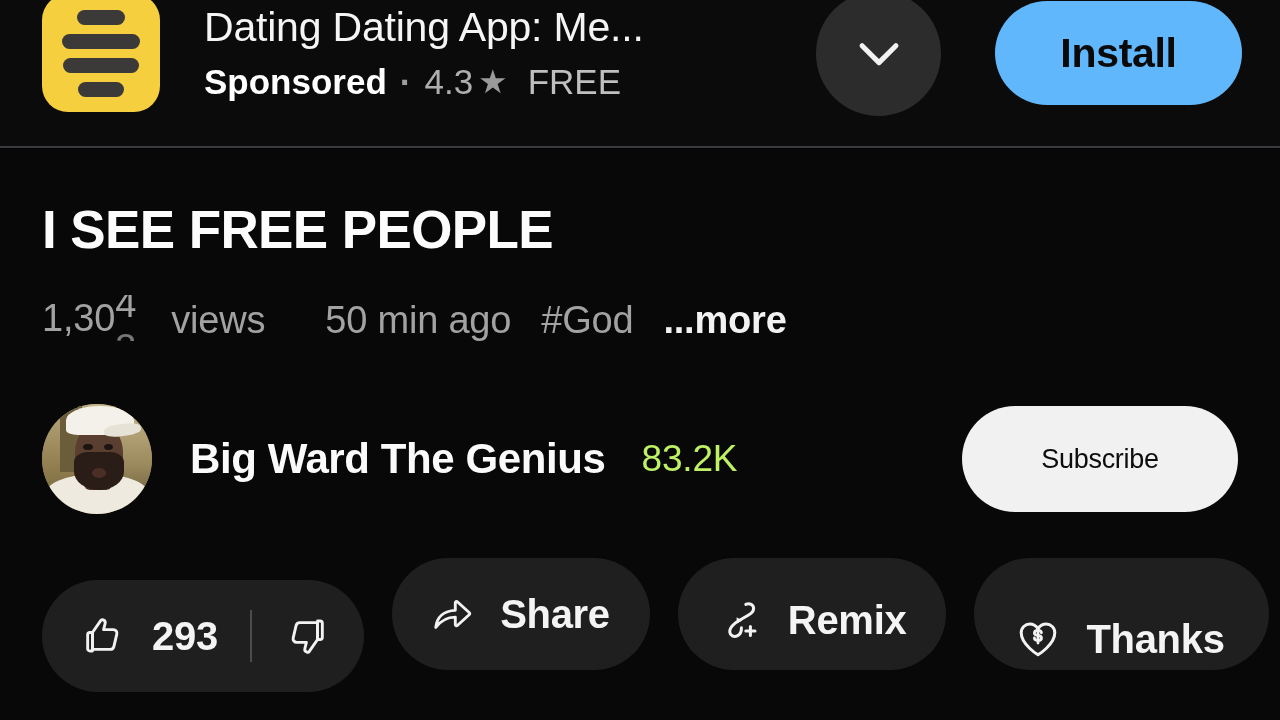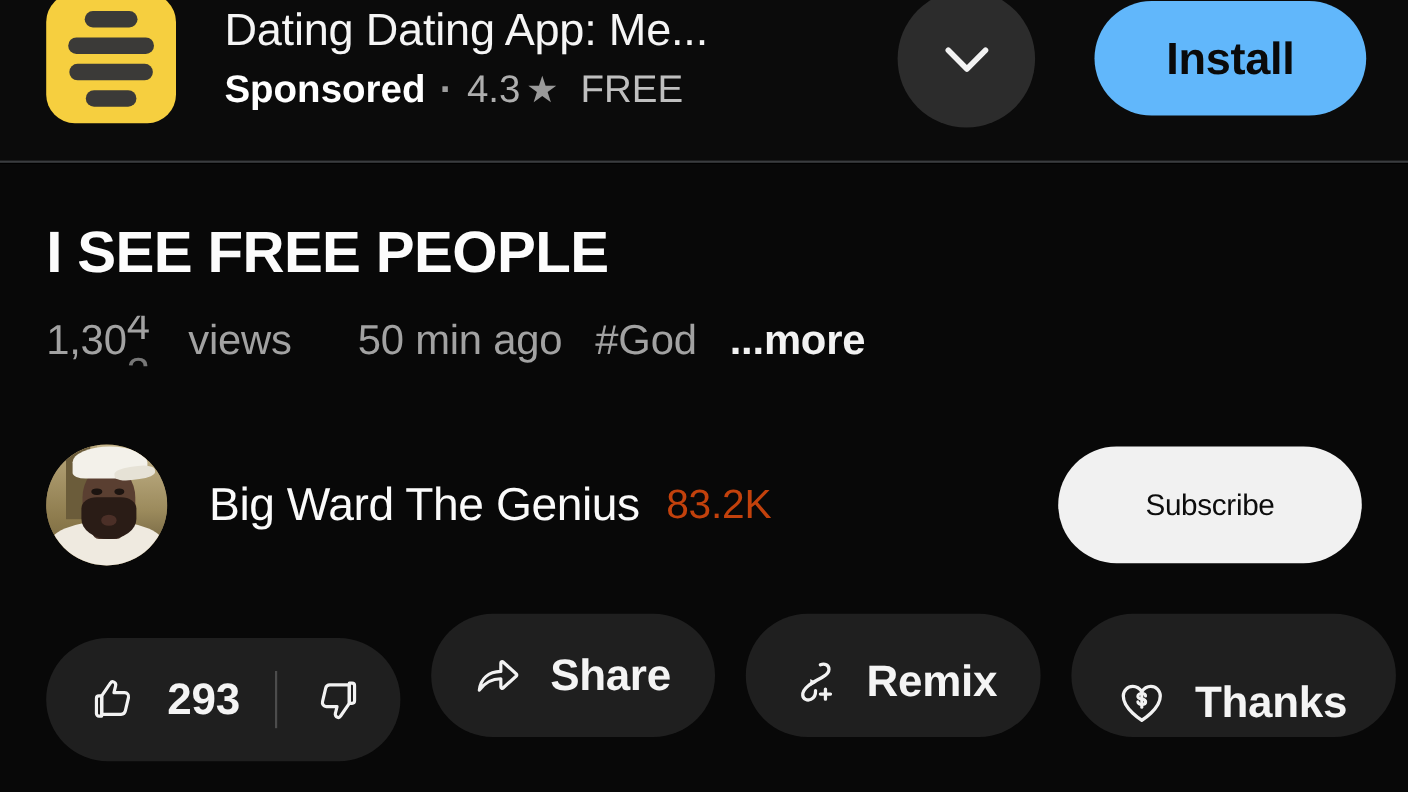--- a/index.html
+++ b/index.html
@@ -89,23 +89,23 @@
   .bang .stem{
     width:17px; height:38px; background:#E8251F;
     border-radius:4px 4px 3px 3px;
   }
   .bang .dot{
     width:17px; height:16px; background:#E8251F;
     border-radius:50%; margin-top:7px;
   }
 
   #video-meta{
-    position:absolute; left:42px; top:140px;
+    position:absolute; left:42px; top:148px;
     font-size:38px; color:#A2A2A2; letter-spacing:-.2px;
-    display:flex; align-items:flex-start; white-space:nowrap;
+    display:flex; align-items:center; white-space:nowrap;
   }
   #views-count{ position:relative; display:inline-block; }
   
   #views-roll{
     position:relative; display:inline-block;
     width:26px; height:46px; overflow:hidden;
     vertical-align:top; transform:translateY(-2px);
   }
   #views-roll span{
     position:absolute; left:0; width:26px; text-align:left;
@@ -147,26 +147,26 @@
   #av-eye-l{ position:absolute; left:37%; top:36%; width:9%; height:6%;
              background:#1C1410; border-radius:50%; }
   #av-eye-r{ position:absolute; left:56%; top:36%; width:9%; height:6%;
              background:#1C1410; border-radius:50%; }
   #av-cap{ position:absolute; left:22%; top:2%; width:62%; height:26%;
            background:#F3F1EA; border-radius:52% 52% 18% 18%; }
   #av-brim{ position:absolute; left:56%; top:18%; width:34%; height:11%;
             background:#E6E2D6; border-radius:40%; transform:rotate(-7deg); }
 
   #channel-name{
-    margin-left:38px; font-size:42px; font-weight:400;
+    margin-left:38px; font-size:42px; font-weight:700;
     color:#FAFAFA; letter-spacing:-.4px; white-space:nowrap;
     cursor:pointer;
   }
   #channel-subs{
-    margin-left:24px; font-size:37px; color:#c2410c;
+    margin-left:36px; font-size:37px; color:#bef264;
     letter-spacing:-.2px; white-space:nowrap;
   }
   #subscribe-btn{
     margin-left:auto; flex:0 0 auto;
     width:276px; height:106px; border-radius:53px;
     background:#F1F1F1; color:#0D0D0D;
     font-size:27px; font-weight:500; letter-spacing:-.3px;
     display:flex; align-items:center; justify-content:center;
     cursor:pointer;
   }

